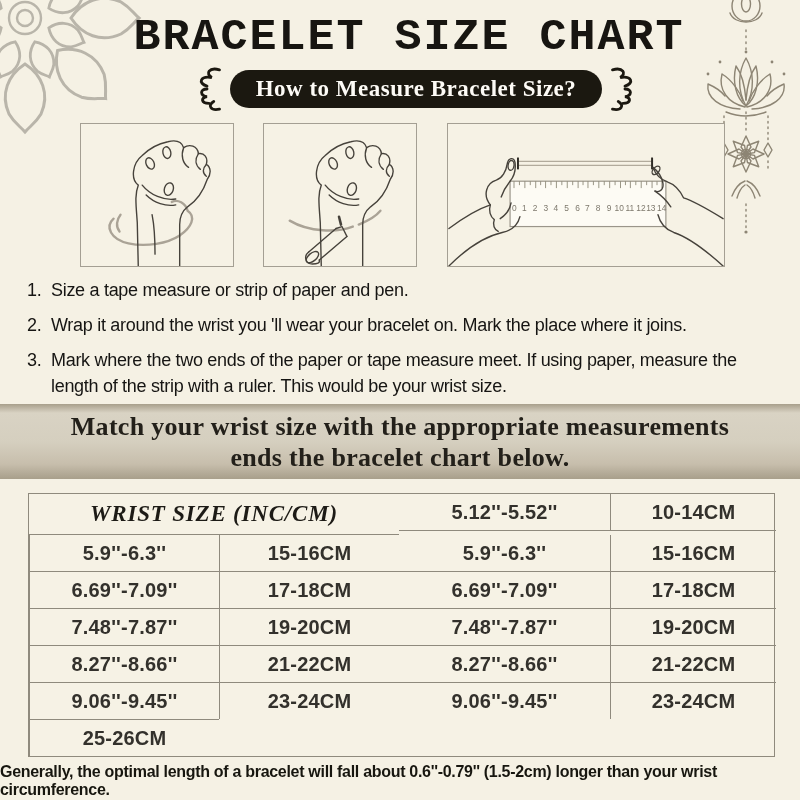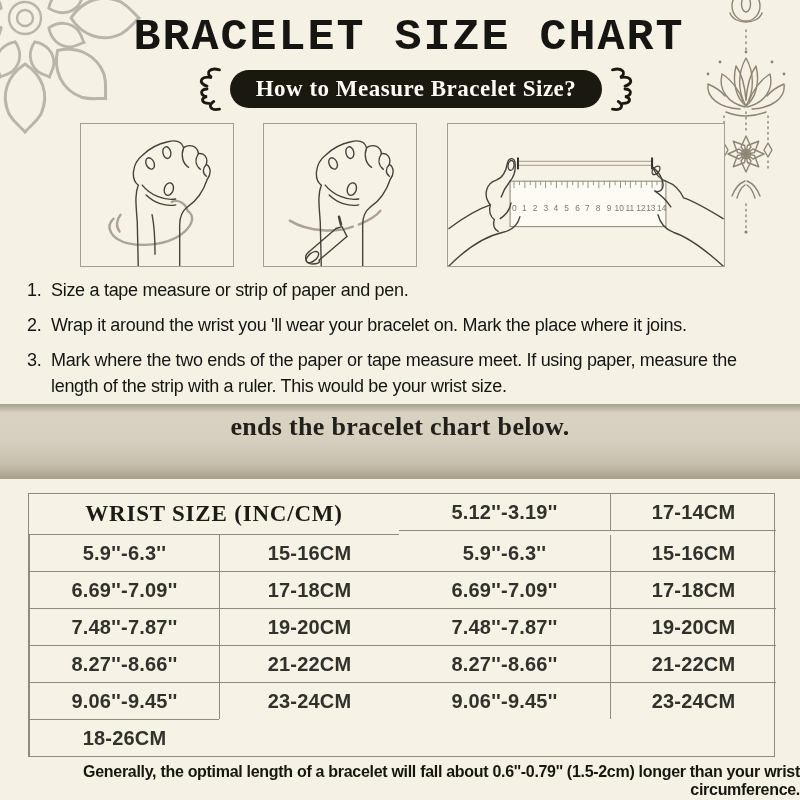--- a/index.html
+++ b/index.html
@@ -36,29 +36,29 @@
           padding-top:7px;text-align:center;
           background:linear-gradient(180deg,#a89f8b 0px,#d9d3c4 9px,#d5cfbf 38px,#c7beac 60px,#a89f8b 75px);
           font-family:"Liberation Serif",serif;font-weight:600;font-size:26px;
           color:#23201a;line-height:31px;letter-spacing:0.3px;}
   
   .tbl{position:absolute;left:28px;top:493px;width:747px;display:grid;
        grid-template-columns:190px 180px 211px 166px;
        border:1.5px solid #8f8a7d;box-sizing:border-box;background:#f6f2e5;}
   .th{grid-column:span 2;height:40px;display:flex;align-items:center;justify-content:center;
       font-family:"Liberation Serif",serif;font-weight:600;font-size:23px;letter-spacing:0.8px;
-      border-bottom:1.5px solid #8f8a7d;white-space:pre;color:#1d1b16;}
+      border-bottom:1.5px solid #8f8a7d;white-space:pre;color:#1d1b16;font-style:italic;}
   .th.grp2{border-left:1.5px solid #8f8a7d;}
   .td{height:36px;display:flex;align-items:center;justify-content:center;
       font-size:20px;font-weight:600;letter-spacing:0.2px;color:#33312c;
       border-bottom:1.5px solid #8f8a7d;}
   .td.cL{border-left:1.5px solid #8f8a7d;}
   .tbl > .td:nth-last-child(-n+4){border-bottom:none;}
   
-  .footnote{position:absolute;top:763px;left:0;width:100%;text-align:right;
+  .footnote{position:absolute;top:763px;left:0;width:100%;text-align:left;
             font-size:16px;font-weight:600;letter-spacing:-0.3px;color:#17160f;}
   .lineart{stroke:#46423b;stroke-width:1.4;fill:none;stroke-linecap:round;stroke-linejoin:round;}
   .tape{stroke:#aaa396;stroke-width:2.4;fill:none;stroke-linecap:round;}
   .orn{stroke:#8d8574;stroke-width:1.4;fill:none;stroke-linecap:round;stroke-linejoin:round;}
   .orndot{fill:#8d8574;stroke:none;}
   .mnd{stroke:#b9b5aa;stroke-width:3;fill:none;}
   .rulnum{font-family:"Liberation Sans",sans-serif;font-size:8.5px;fill:#7e796d;}
 </style>
 </head>
 <body>
@@ -249,28 +249,29 @@
       <span class="num">2.</span>
       <span class="txt">Wrap it around the wrist you 'll wear your bracelet on. Mark the place where it joins.</span>
     </div>
     <div class="step">
       <span class="num">3.</span>
       <span class="txt">Mark where the two ends of the paper or tape measure meet. If using paper, measure the length of the strip with a ruler. This would be your wrist size.</span>
     </div>
   </div>
 
   <div class="banner">
+    <div>Match your wrist size with the appropriate measurements</div>
     <div>ends the bracelet chart below.</div>
   </div>
 
   <div class="tbl">
     <div class="th grp1">WRIST SIZE (INC/CM)</div>
 
-    <div class="td">5.12''-3.19''</div>
-    <div class="td cL">17-14CM</div>
+    <div class="td">5.12''-5.52''</div>
+    <div class="td cL">10-14CM</div>
     <div class="td cL">5.9''-6.3''</div>
     <div class="td cL">15-16CM</div>
 
     <div class="td">5.9''-6.3''</div>
     <div class="td cL">15-16CM</div>
     <div class="td cL">6.69''-7.09''</div>
     <div class="td cL">17-18CM</div>
 
     <div class="td">6.69''-7.09''</div>
     <div class="td cL">17-18CM</div>
@@ -282,18 +283,18 @@
     <div class="td cL">8.27''-8.66''</div>
     <div class="td cL">21-22CM</div>
 
     <div class="td">8.27''-8.66''</div>
     <div class="td cL">21-22CM</div>
     <div class="td cL">9.06''-9.45''</div>
     <div class="td cL">23-24CM</div>
 
     <div class="td">9.06''-9.45''</div>
     <div class="td cL">23-24CM</div>
-    <div class="td cL">18-26CM</div>
+    <div class="td cL">25-26CM</div>
   </div>
 
   <div class="footnote">Generally, the optimal length of a bracelet will fall about 0.6''-0.79'' (1.5-2cm) longer than your wrist circumference.</div>
 
 </div>
 
 </body></html>

